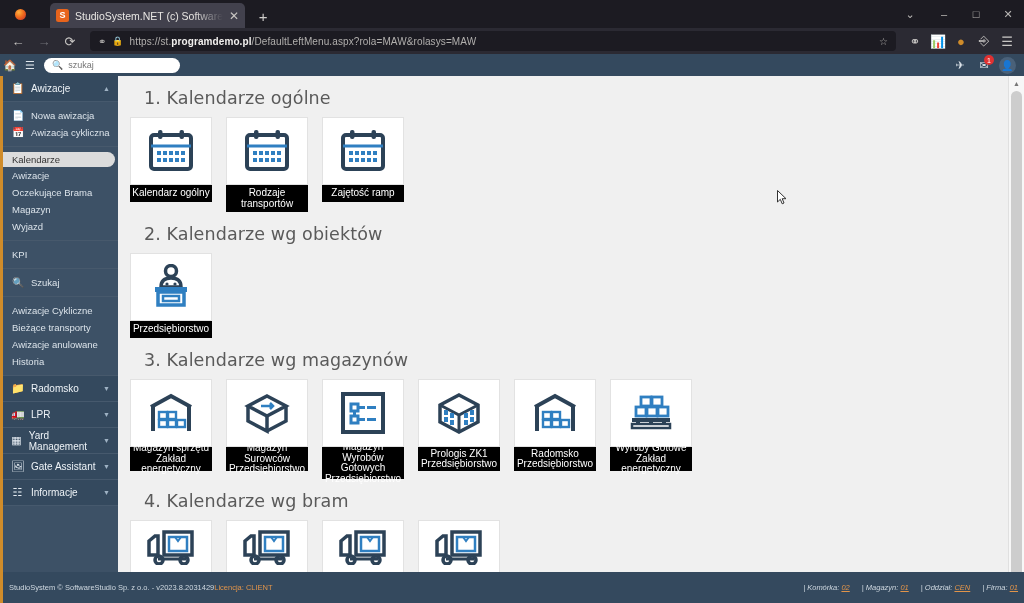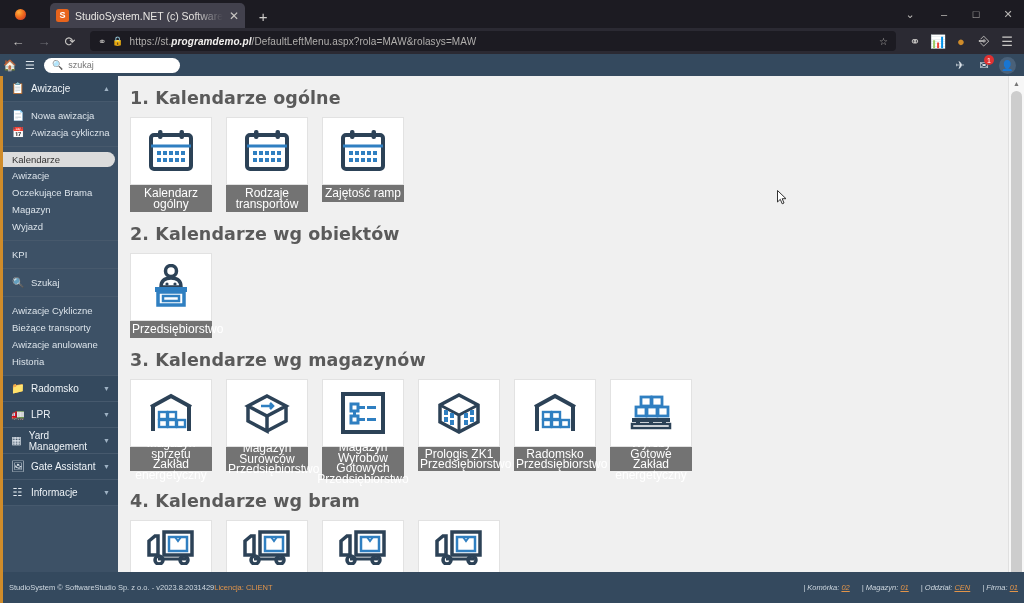--- a/index.html
+++ b/index.html
@@ -60,21 +60,21 @@
     width: 24px; height: 22px; display: flex; align-items: center; justify-content: center;
     color: #c8c6c4; font-size: 13px;
   }
   .navbtn.dim { color: #6e6d75; }
   .urlbar {
     flex: 1 1 auto; height: 20px; background: #1c1b22; border-radius: 4px;
     display: flex; align-items: center; gap: 6px; padding: 0 8px; margin: 0 6px;
     color: #b1afad; font-size: 10px; position: relative;
   }
   .urlbar .url { flex: 1 1 auto; white-space: nowrap; overflow: hidden; letter-spacing: .1px; }
-  .urlbar .url b { color: #f2f0ee; font-weight: bold; font-style: italic; }
+  .urlbar .url b { color: #f2f0ee; font-weight: bold; }
   .tool-icons { display: flex; align-items: center; gap: 1px; }
   .tool-icons .navbtn { width: 22px; }
 
   
   .viewport { flex: 1 1 auto; display: flex; position: relative; background: #f0f0f0; overflow: hidden; }
 
   
   .appbar {
     position: absolute; left: 0; top: 0; right: 0; height: 22px;
     background: #34495e; display: flex; align-items: center; z-index: 5;
@@ -131,32 +131,32 @@
   }
   .item.lbl-only { padding-left: 9px; }
 
   
   .content {
     position: absolute; left: 118px; top: 22px; right: 16px; bottom: 17px;
     background: #f0f0f0; overflow: hidden; padding: 12px 0 0 12px;
   }
   h2.sect {
     font-family: "DejaVu Sans", sans-serif;
-    font-weight: bold; color: #5a5a5a; font-size: 17.5px;
-    margin: 0 0 9px 0; letter-spacing: .1px;
+    font-weight: normal; color: #5a5a5a; font-size: 17.5px;
+    margin: 0 0 9px 14px; letter-spacing: .1px;
   }
   h2.sect:not(:first-child) { margin-top: 12px; }
   .tilerow { display: flex; gap: 14px; }
   .tile { width: 82px; }
   .tile .face {
     width: 82px; height: 68px; background: #fff; border: 1px solid #e2e2e2;
     display: flex; align-items: center; justify-content: center;
   }
   .tile .cap {
-    background: #737373; color: #fff; font-size: 12px; line-height: 10.5px;
+    background: #000000; color: #fff; font-size: 10px; line-height: 10.5px;
     text-align: center; padding: 3px 2px; min-height: 17px;
     display: flex; flex-direction: column; justify-content: center;
   }
   .tile .cap.h3 { height: 32px; align-items: center; }
   .tile .cap.h2 { height: 24px; }
   .tile.trunk .face { border-bottom: 3px solid #3d4b5c; height: 55px; }
 
   
   .vscroll {
     position: absolute; right: 0; top: 22px; bottom: 17px; width: 16px;

